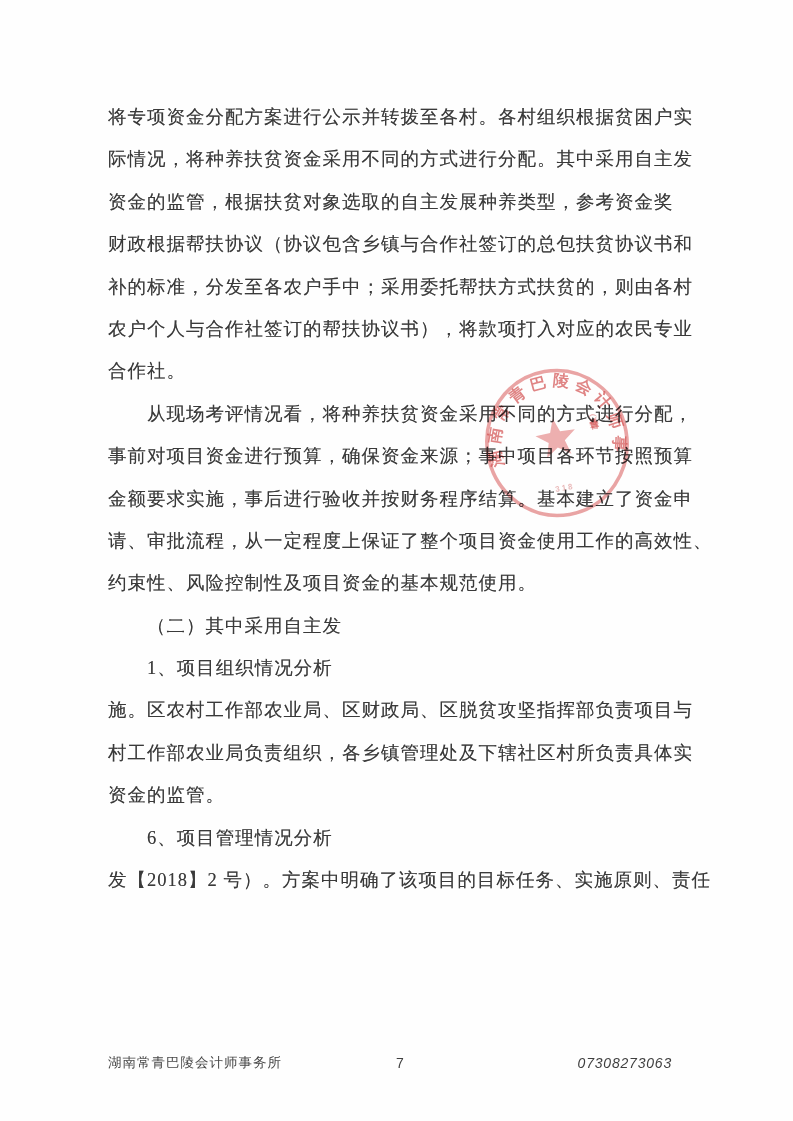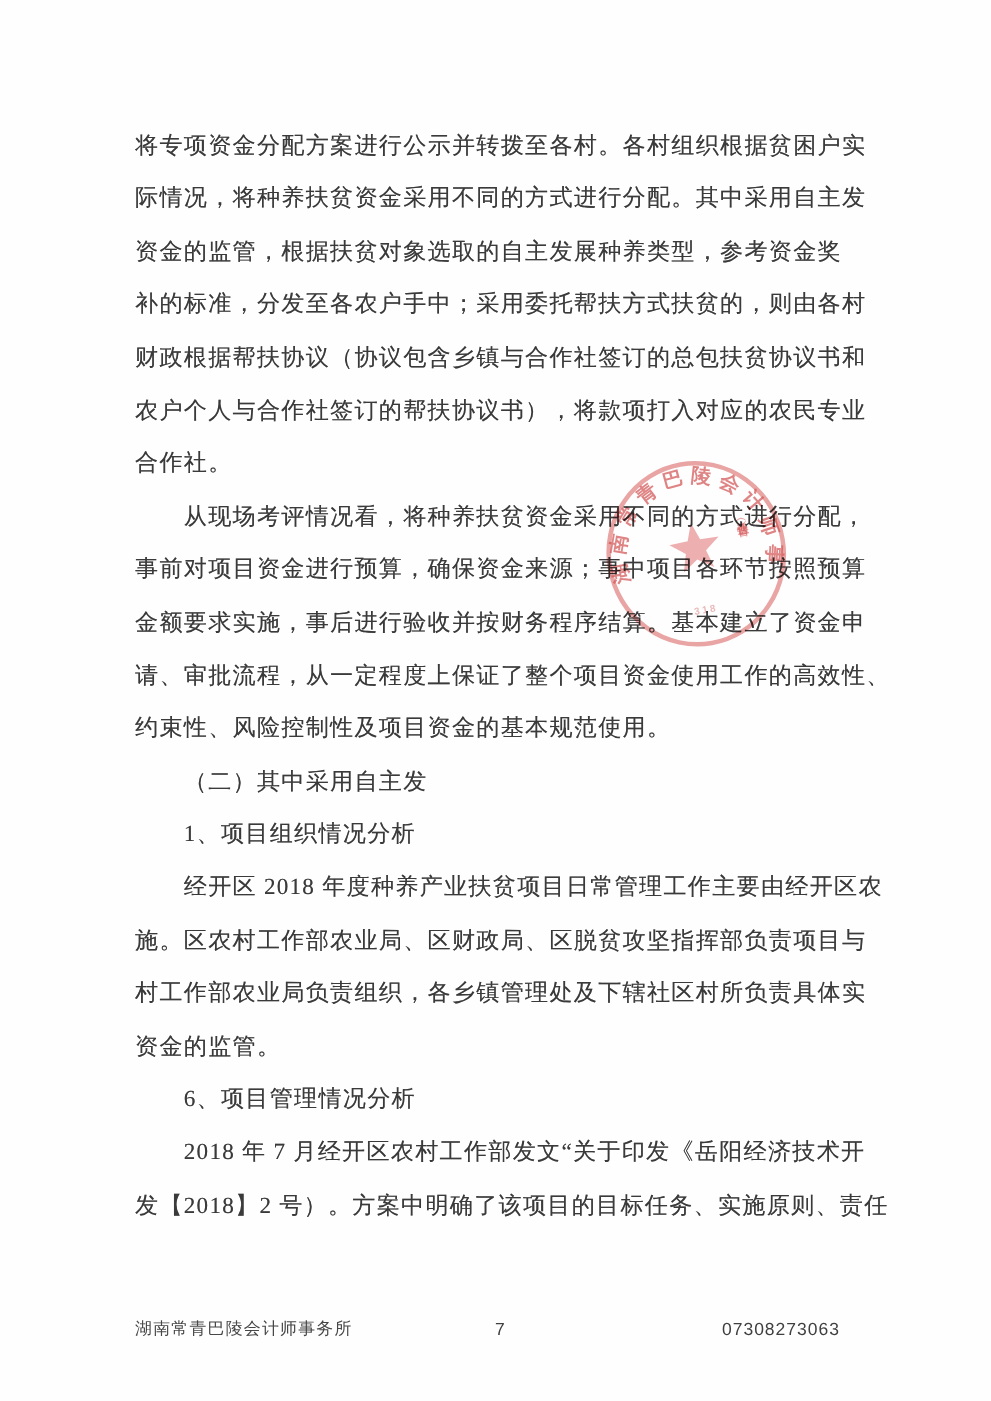--- a/index.html
+++ b/index.html
@@ -70,48 +70,47 @@
     font-size: 14px;
     color: #3f3f3f;
   }
   .f-right {
     position: absolute;
     right: 121px;
     font-family: "Liberation Sans", "DejaVu Sans", sans-serif;
     font-size: 14px;
     letter-spacing: 0.8px;
     color: #3f3f3f;
+    font-style: italic;
   }
 </style>
 </head>
 <body>
 
 <div class="page">
 
   <div class="body-text">
     <div class="line">将专项资金分配方案进行公示并转拨至各村。各村组织根据贫困户实</div>
     <div class="line">际情况，将种养扶贫资金采用不同的方式进行分配。其中采用自主发</div>
     <div class="line">资金的监管，根据扶贫对象选取的自主发展种养类型，参考资金奖</div>
+    <div class="line">财政根据帮扶协议（协议包含乡镇与合作社签订的总包扶贫协议书和</div>
     <div class="line">补的标准，分发至各农户手中；采用委托帮扶方式扶贫的，则由各村</div>
-    <div class="line">财政根据帮扶协议（协议包含乡镇与合作社签订的总包扶贫协议书和</div>
     <div class="line">农户个人与合作社签订的帮扶协议书），将款项打入对应的农民专业</div>
     <div class="line">合作社。</div>
     <div class="line">　　从现场考评情况看，将种养扶贫资金采用不同的方式进行分配，</div>
     <div class="line">事前对项目资金进行预算，确保资金来源；事中项目各环节按照预算</div>
     <div class="line">金额要求实施，事后进行验收并按财务程序结算。基本建立了资金申</div>
     <div class="line">请、审批流程，从一定程度上保证了整个项目资金使用工作的高效性、</div>
     <div class="line">约束性、风险控制性及项目资金的基本规范使用。</div>
     <div class="line">　　（二）其中采用自主发</div>
     <div class="line">　　1、项目组织情况分析</div>
-    <div class="line">　　经开区 2018 年度种养产业扶贫项目日常管理工作主要由经开区农</div>
     <div class="line">施。区农村工作部农业局、区财政局、区脱贫攻坚指挥部负责项目与</div>
     <div class="line">村工作部农业局负责组织，各乡镇管理处及下辖社区村所负责具体实</div>
     <div class="line">资金的监管。</div>
     <div class="line">　　6、项目管理情况分析</div>
-    <div class="line">　　2018 年 7 月经开区农村工作部发文“关于印发《岳阳经济技术开</div>
     <div class="line">发【2018】2 号）。方案中明确了该项目的目标任务、实施原则、责任</div>
   </div>
 
   <svg class="seal" viewBox="0 0 148 154" xmlns="http://www.w3.org/2000/svg">
     <g transform="rotate(-10 74 77)">
       <ellipse cx="74" cy="77" rx="70" ry="72.5" fill="none" stroke="rgba(216,88,88,0.6)" stroke-width="3.6"></ellipse>
       <path id="sealArc" d="M 22.3 101.1 A 57 57 0 1 1 125.7 101.1" fill="none"></path>
       <text font-size="16" fill="rgba(208,66,66,0.72)" letter-spacing="5.5">
         <textPath href="#sealArc" startOffset="12">湖南常青巴陵会计师事务所</textPath>
       </text>

